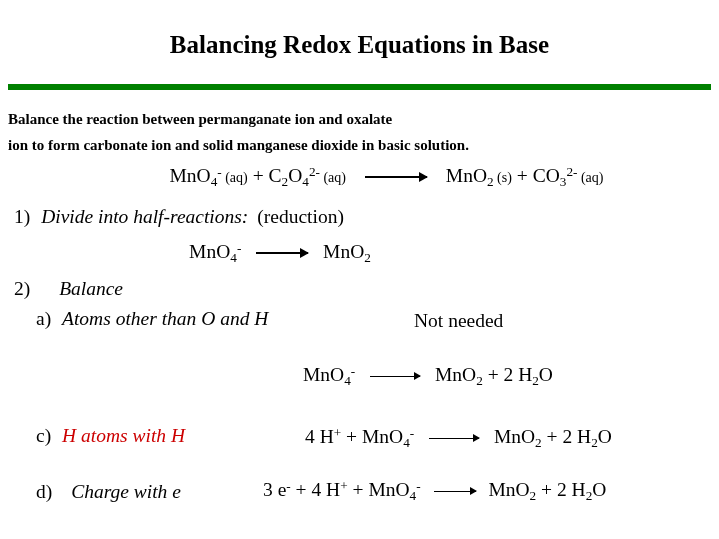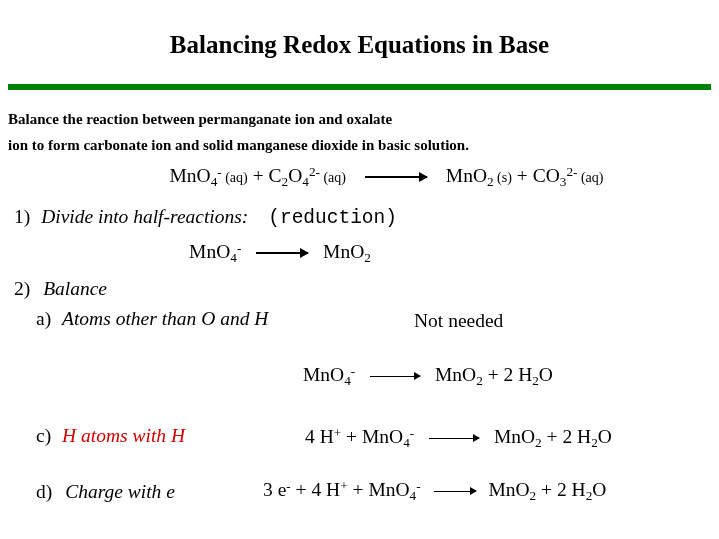--- a/index.html
+++ b/index.html
@@ -140,32 +140,32 @@
 
   <div class="eqmain">
     <span>MnO<sub>4</sub><sup>-</sup><span class="small"> (aq)</span> + C<sub>2</sub>O<sub>4</sub><sup>2-</sup><span class="small"> (aq)</span></span>
     <span class="arrow" style="width:62px;margin:0 14px;"><span class="shaft"></span><span class="head"></span></span>
     <span>MnO<sub>2</sub><span class="small"> (s)</span> + CO<sub>3</sub><sup>2-</sup><span class="small"> (aq)</span></span>
   </div>
 
   <div class="step s1">
     <span>1)</span>
     <span class="ital" style="margin-left:6px;">Divide into half-reactions:</span>
-    <span style="margin-left:15px;font-family:Liberation Mono, monospace;">(reduction)</span>
+    <span style="margin-left:4px;">(reduction)</span>
   </div>
 
   <div class="step s1-eq">
     <span>MnO<sub>4</sub><sup>-</sup></span>
     <span class="arrow" style="width:52px;margin:0 10px;"><span class="shaft"></span><span class="head"></span></span>
     <span>MnO<sub>2</sub></span>
   </div>
 
   <div class="step s2">
     <span>2)</span>
-    <span class="ital" style="margin-left:8px;">Balance</span>
+    <span class="ital" style="margin-left:24px;">Balance</span>
   </div>
 
   <div class="step s2a">
     <span>a)</span>
     <span class="ital" style="margin-left:6px;">Atoms other than O and H</span>
   </div>
 
   <div class="step s2a-note">Not needed</div>
 
 
@@ -181,21 +181,21 @@
   </div>
 
   <div class="step s2c-eq">
     <span>4 H<sup>+</sup> +  MnO<sub>4</sub><sup>-</sup></span>
     <span class="arrow thin" style="width:50px;margin:0 10px;"><span class="shaft"></span><span class="head"></span></span>
     <span>MnO<sub>2</sub> + 2 H<sub>2</sub>O</span>
   </div>
 
   <div class="step s2d">
     <span>d)</span>
-    <span class="ital" style="margin-left:8px;">Charge with e</span>
+    <span class="ital" style="margin-left:14px;">Charge with e</span>
   </div>
 
   <div class="step s2d-eq">
     <span>3 e<sup>-</sup> + 4 H<sup>+</sup> +  MnO<sub>4</sub><sup>-</sup></span>
     <span class="arrow thin" style="width:42px;margin:0 8px;"><span class="shaft"></span><span class="head"></span></span>
     <span>MnO<sub>2</sub> + 2 H<sub>2</sub>O</span>
   </div>
 
 </div>
 

